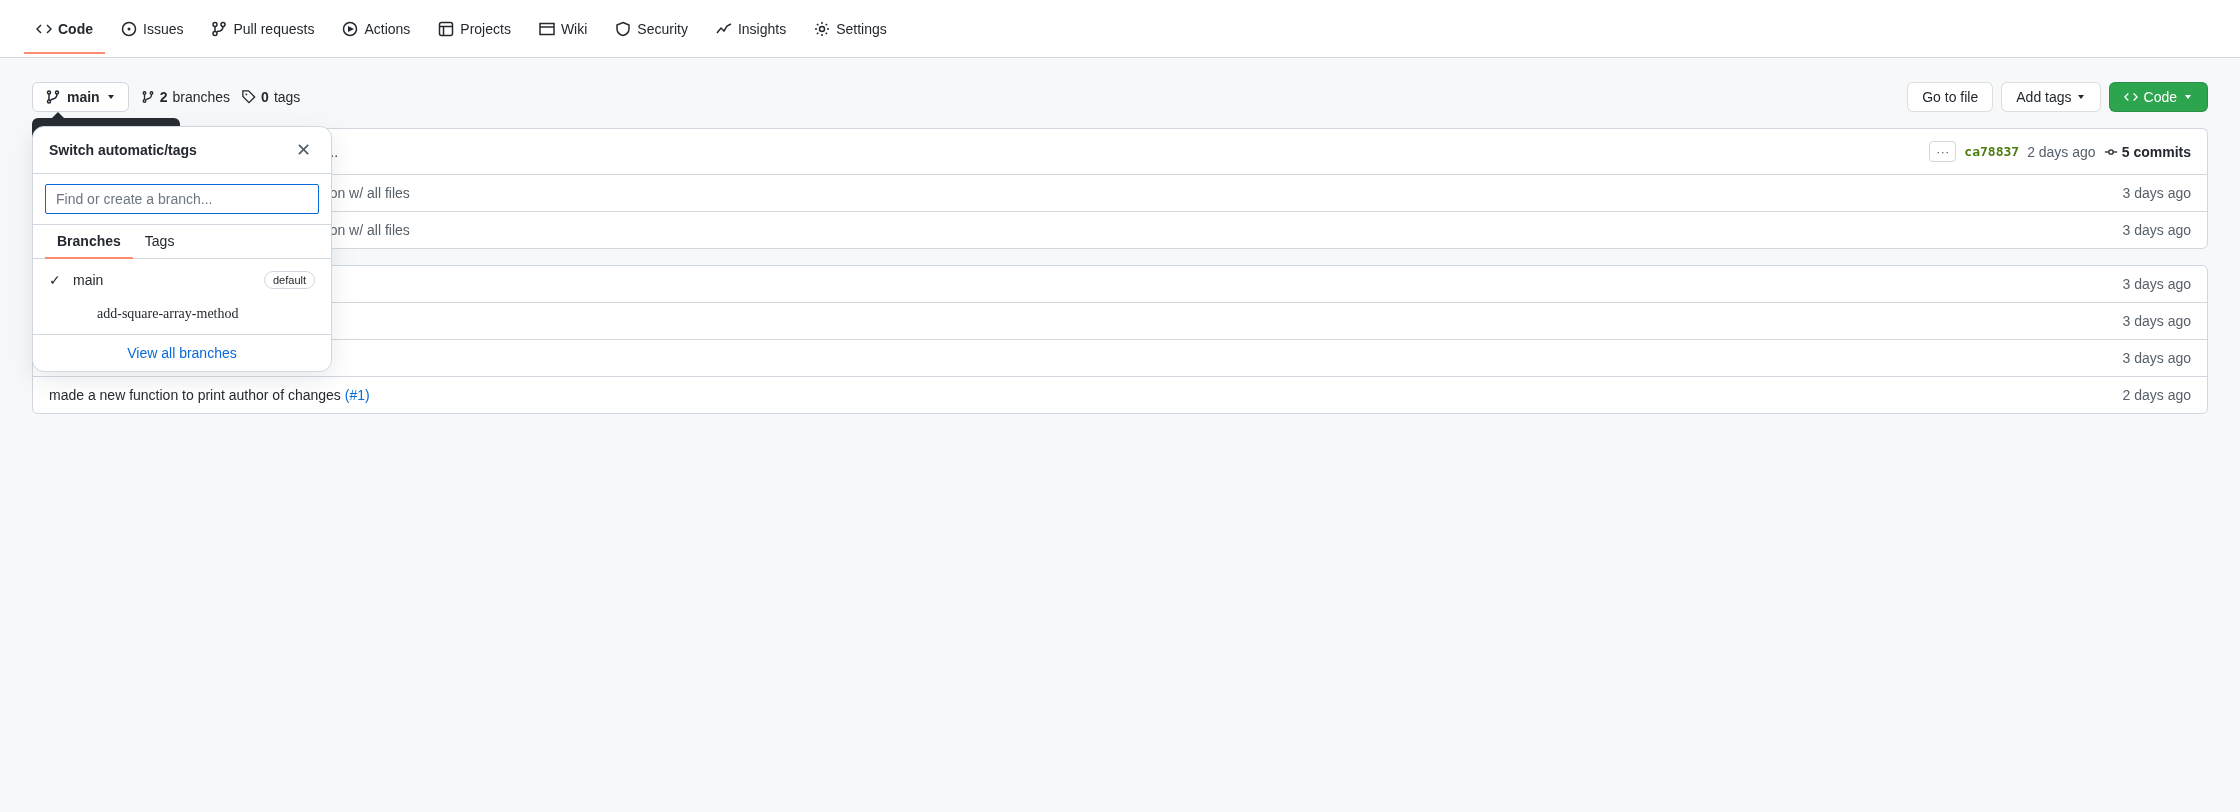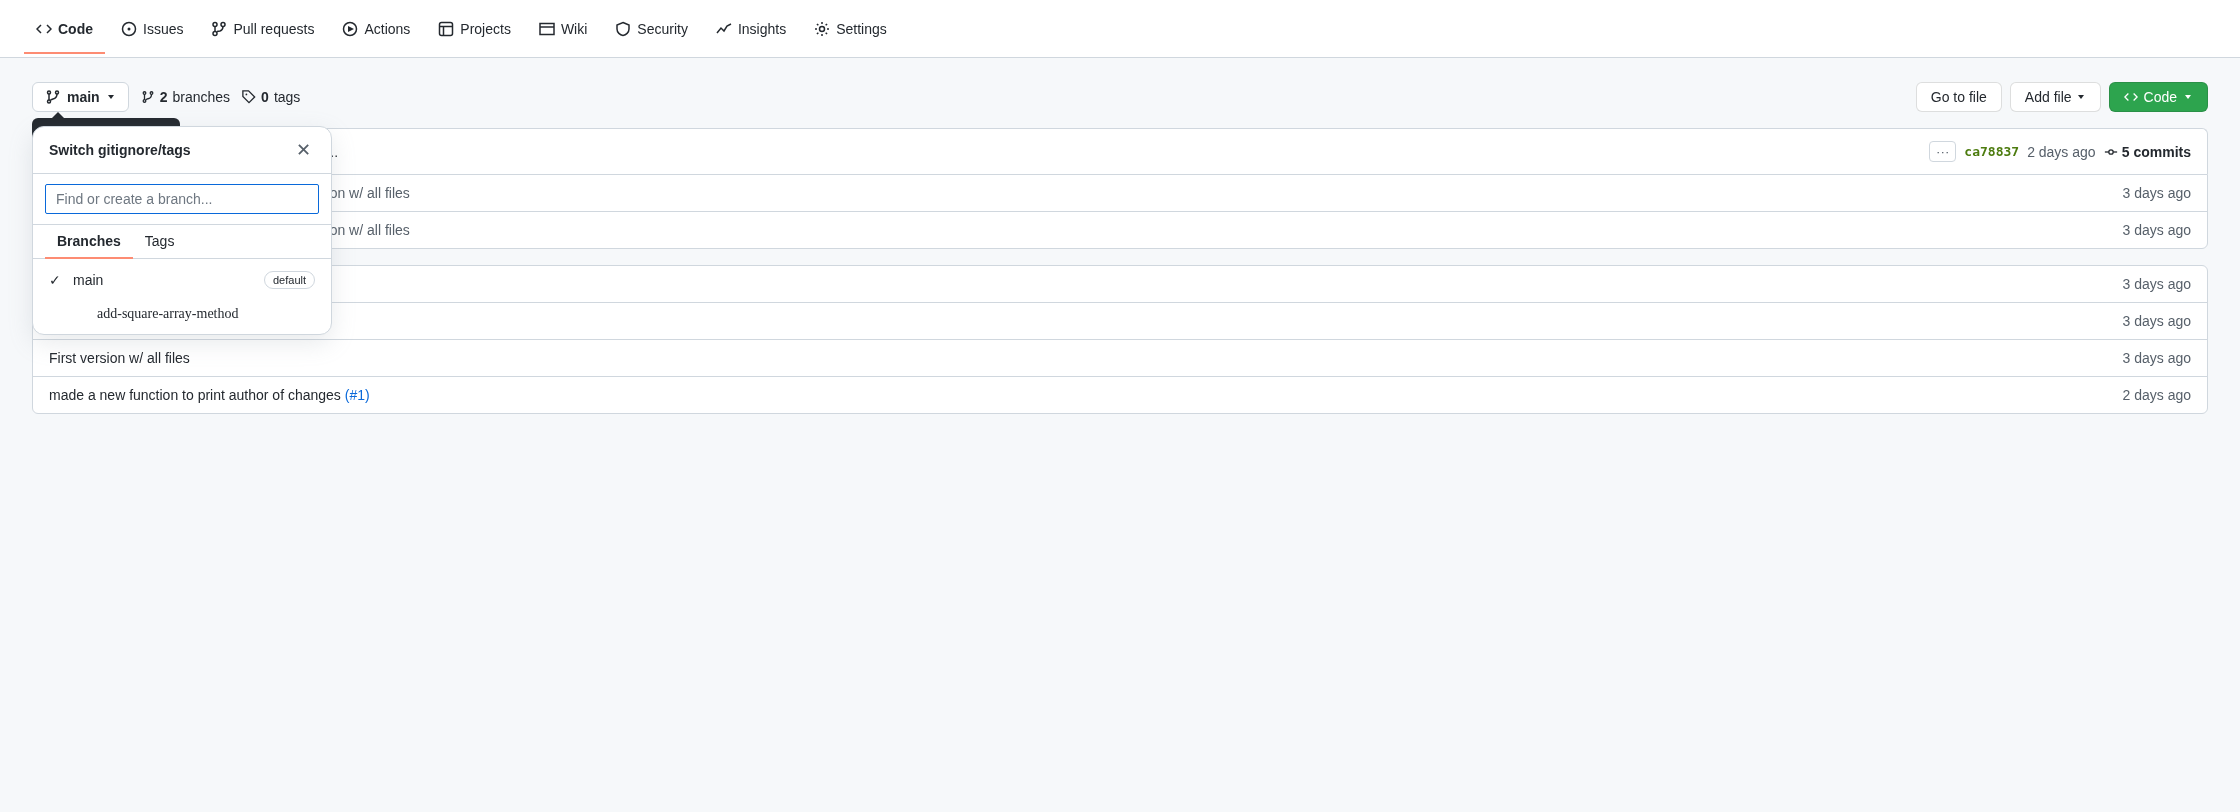--- a/index.html
+++ b/index.html
@@ -469,41 +469,41 @@
       </svg>
       <strong>0</strong>
       <span>tags</span>
     </a>
 
     <div class="toolbar-right">
       <button class="btn-outline">
         <span>Go to file</span>
       </button>
       <button class="btn-outline btn-add-file">
-        <span>Add file</span>
+        <span>Add tags</span>
         <svg width="10" height="10" viewBox="0 0 10 10" fill="currentColor">
             <path d="M2 3l3 4 3-4z"></path>
           </svg>
       </button>
       <button class="btn-green">
         <svg width="14" height="14" viewBox="0 0 16 16" fill="none" stroke="#fff" stroke-width="1.5">
           <polyline points="5,4 1,8 5,12"></polyline>
             <polyline points="11,4 15,8 11,12"></polyline>
         </svg>
         <span>Code</span>
         <svg width="10" height="10" viewBox="0 0 10 10" fill="#fff">
             <path d="M2 3l3 4 3-4z"></path>
           </svg>
       </button>
     </div>
   </div>
 
   <div class="dropdown-overlay">
     <div class="dropdown-header">
-      <span class="dropdown-title">Switch gitignore/tags</span>
+      <span class="dropdown-title">Switch automatic/tags</span>
       <button class="close-btn">✕</button>
     </div>
     <div class="dropdown-search">
       <input type="text" placeholder="Find or create a branch..." style="">
     </div>
     <div class="dropdown-tabs">
       <button class="tab-btn active">
         <span>Branches</span>
       </button>
       <button class="tab-btn">
@@ -516,20 +516,23 @@
         <span class="check-icon">✓</span>
         <span class="branch-name">main</span>
         <span class="default-badge">default</span>
       </div>
 
       <div class="branch-item indent">
         <span class="check-icon" style="visibility:hidden">✓</span>
         <span class="branch-name">add-square-array-method</span>
       </div>
     </div>
+    <a class="view-all-link">
+      <span>View all branches</span>
+    </a>
   </div>
 
   <div class="commit-bar" style="margin-top: 8px;">
     <span class="green-check">✓</span>
     <span class="commit-msg">de a new function to print author of chang...</span>
     <button class="ellipsis-btn">···</button>
     <span class="commit-hash">ca78837</span>
     <span class="commit-meta">2 days ago</span>
     <a class="commits-link">
       <svg width="14" height="14" viewBox="0 0 16 16" fill="none" stroke="currentColor" stroke-width="1.5">

